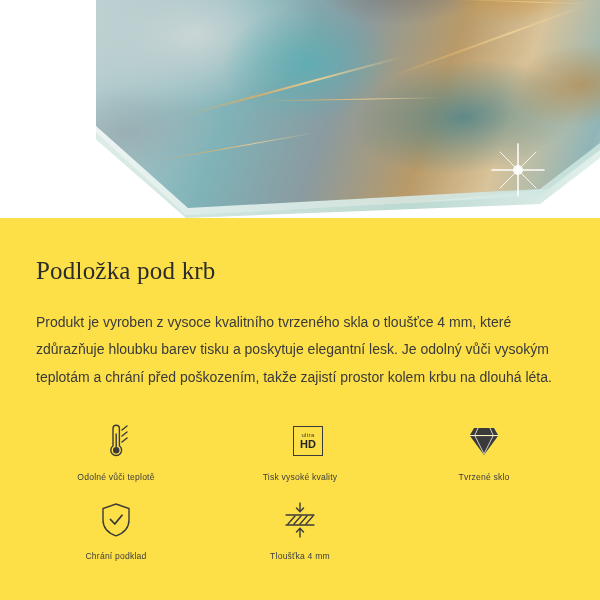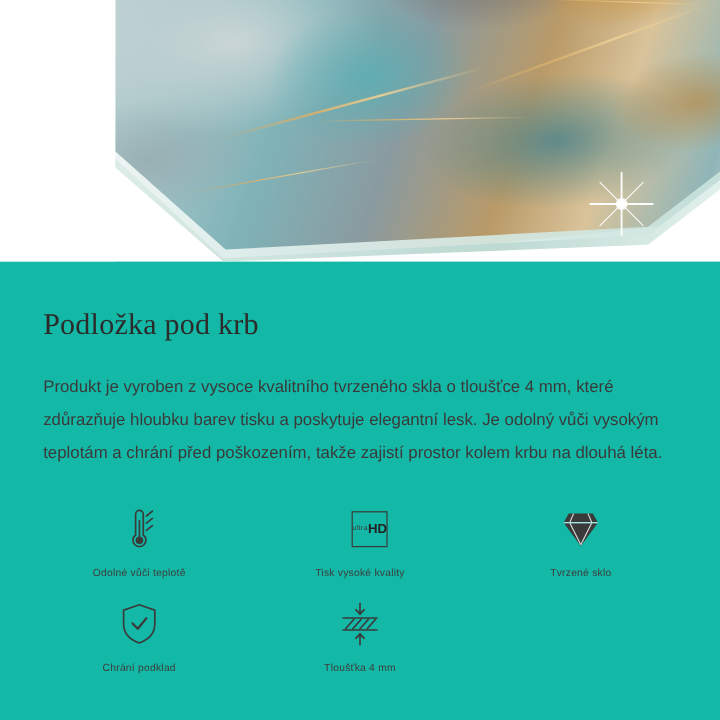--- a/index.html
+++ b/index.html
@@ -5,21 +5,21 @@
   * { box-sizing: border-box; margin: 0; padding: 0; }
   html, body {
     width: 600px; height: 600px;
     background: #ffffff;
     font-family: "Liberation Sans", sans-serif;
     overflow: hidden;
   }
   .page {
     position: relative;
     width: 600px; height: 600px;
-    background: #14b8a6;
+    background: #fde047;
   }
 
   
   .hero {
     position: relative;
     width: 600px;
     height: 218px;
     overflow: hidden;
     background: #ffffff;
   }
@@ -131,21 +131,21 @@
   .feature-label {
     margin-top: 9px;
     font-size: 8.6px;
     color: #3d3d3d;
     letter-spacing: 0.2px;
     text-align: right;
   }
   .hd-badge {
     width: 30px; height: 30px;
     border: 1.4px solid #3a3a3a;
-    display: flex; flex-direction: row;
+    display: flex; flex-direction: column;
     align-items: center; justify-content: center;
     line-height: 1;
     margin-left: 16px;
   }
   .hd-badge .u { font-size: 6px; letter-spacing: 0.3px; color: #3a3a3a; }
   .hd-badge .h { font-size: 11px; font-weight: bold; color: #222; margin-top: 1px; }
 </style>
 </head>
 <body>
 

